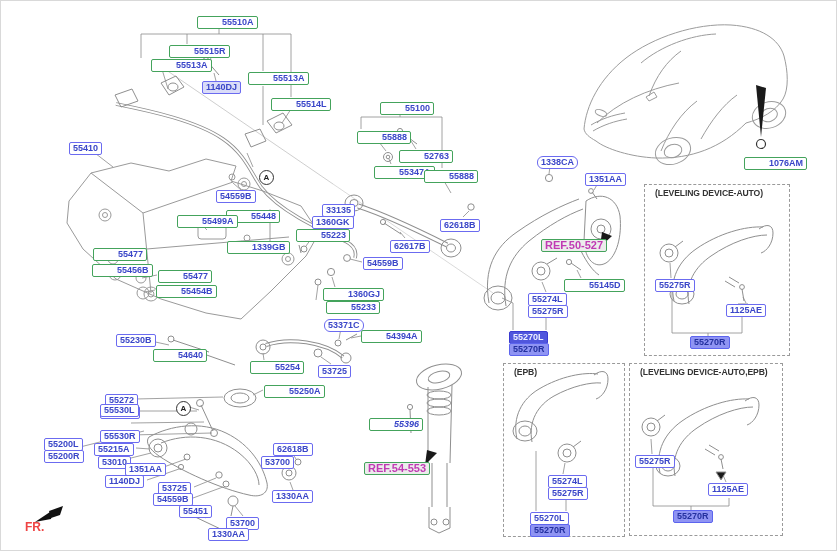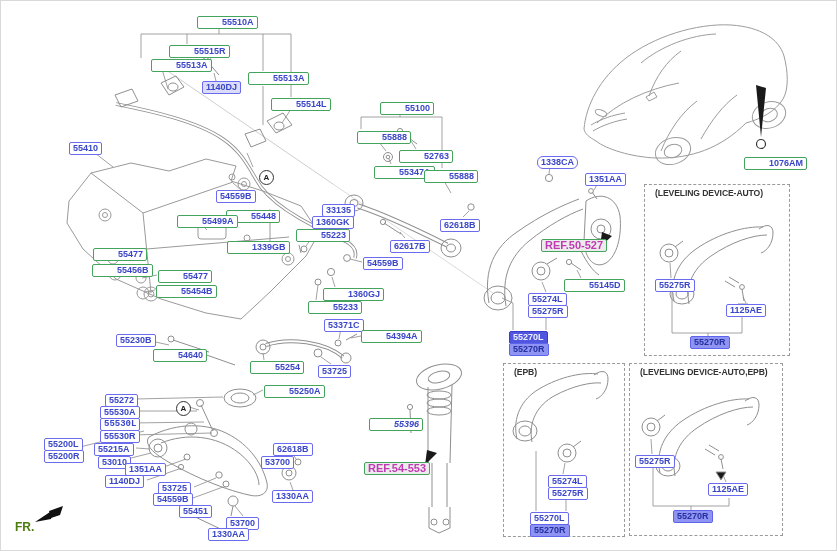--- a/index.html
+++ b/index.html
@@ -13,21 +13,21 @@
   .plabel.tint{background:#dadcf8;}
   .plabel.seldark{background:#5056dd;border-color:#3a3ad0;color:#eef0ff;}
   .plabel.sellight{background:#8f94f3;border-color:#5c64ee;color:#23309f;}
   .plabel.ref{border-color:#44a35c;background:#ececec;color:#c03ab4;font-size:11px;}
   .panel{position:absolute;border:1px dashed #9a9a9a;z-index:1;}
   .panel-title{position:absolute;left:10px;top:3px;font:bold 8.6px "Liberation Sans",sans-serif;
                color:#333;white-space:nowrap;letter-spacing:-0.1px;}
   .amark{position:absolute;width:13px;height:13px;border:1.5px solid #333;border-radius:50%;
          font:bold 8px/13px "Liberation Sans",sans-serif;text-align:center;color:#222;
          background:#fff;z-index:4;}
-  .fr{position:absolute;left:14px;top:519px;font:bold 12px "Liberation Sans",sans-serif;color:#4d7c0f;z-index:4;}
+  .fr{position:absolute;left:24px;top:519px;font:bold 12px "Liberation Sans",sans-serif;color:#ef4444;z-index:4;}
 </style>
 </head>
 <body>
 
 <div id="stage">
 
   <svg id="art" width="837" height="551" viewBox="0 0 837 551">
 
     <g stroke="#8a8a8a" stroke-width="0.8" fill="none">
       <line x1="218" y1="25" x2="218" y2="33"></line>
@@ -365,31 +365,31 @@
       <div class="plabel green" style="left: 398px; top: 149px;">52763</div>
       <div class="plabel green" style="left: 373px; top: 165px;">55347A</div>
       <div class="plabel green" style="left: 423px; top: 169px;">55888</div>
       <div class="plabel blue" style="left: 439px; top: 218px;">62618B</div>
       <div class="plabel blue" style="left: 389px; top: 239px;">62617B</div>
       <div class="plabel blue" style="left: 321px; top: 203px;">33135</div>
       <div class="plabel blue" style="left: 311px; top: 215px;">1360GK</div>
       <div class="plabel green" style="left: 295px; top: 228px;">55223</div>
       <div class="plabel blue" style="left: 362px; top: 256px;">54559B</div>
       <div class="plabel green" style="left: 322px; top: 287px; text-align: center;">1360GJ</div>
-      <div class="plabel green" style="left: 307px; top: 300px; text-align: right;">55233</div>
-      <div class="plabel blue" style="left: 323px; top: 318px;">53371C</div>
+      <div class="plabel green" style="left: 325px; top: 300px; text-align: right;">55233</div>
+      <div class="plabel blue" style="left: 323px; top: 318px; border-radius: 6px;">53371C</div>
       <div class="plabel green" style="left: 360px; top: 329px;">54394A</div>
       <div class="plabel blue" style="left: 115px; top: 333px;">55230B</div>
       <div class="plabel green" style="left: 152px; top: 348px;">54640</div>
       <div class="plabel green" style="left: 249px; top: 360px;">55254</div>
       <div class="plabel blue" style="left: 317px; top: 364px;">53725</div>
       <div class="plabel green" style="left: 263px; top: 384px;">55250A</div>
       <div class="plabel blue" style="left: 104px; top: 393px;">55272</div>
       <div class="plabel blue" style="left: 99px; top: 405px;">55530A</div>
-      <div class="plabel blue" style="left: 99px; top: 417px; font-family: Liberation Mono, monospace;">55530L</div>
+      <div class="plabel blue" style="left: 99px; top: 403px;">55530L</div>
       <div class="plabel blue" style="left: 99px; top: 429px;">55530R</div>
       <div class="plabel blue" style="left: 43px; top: 437px;">55200L</div>
       <div class="plabel blue" style="left: 43px; top: 449px;">55200R</div>
       <div class="plabel blue" style="left: 93px; top: 442px;">55215A</div>
       <div class="plabel blue" style="left: 97px; top: 455px;">53010</div>
       <div class="plabel blue" style="left: 124px; top: 462px;">1351AA</div>
       <div class="plabel blue" style="left: 104px; top: 474px;">1140DJ</div>
       <div class="plabel blue" style="left: 157px; top: 481px;">53725</div>
       <div class="plabel blue" style="left: 152px; top: 492px;">54559B</div>
       <div class="plabel blue" style="left: 178px; top: 504px;">55451</div>

